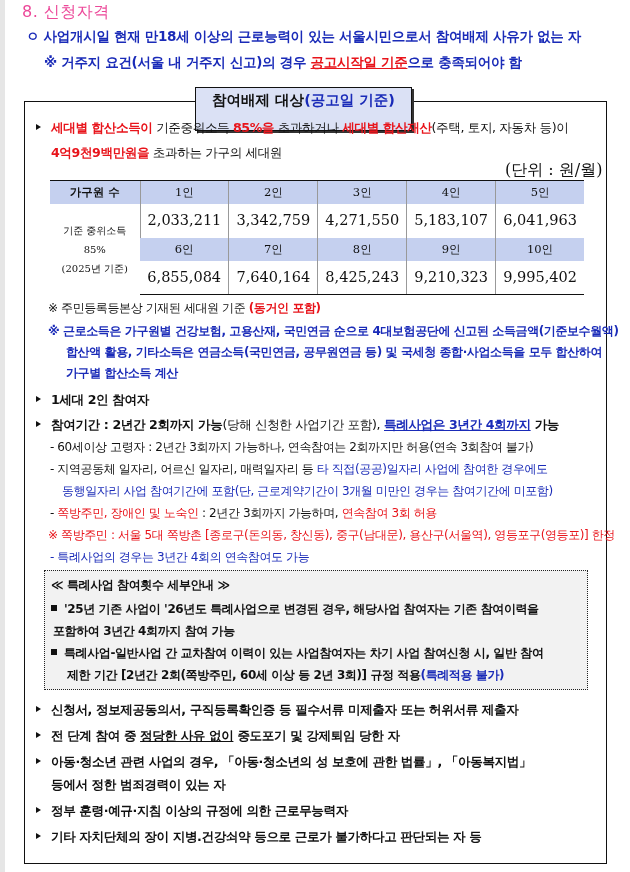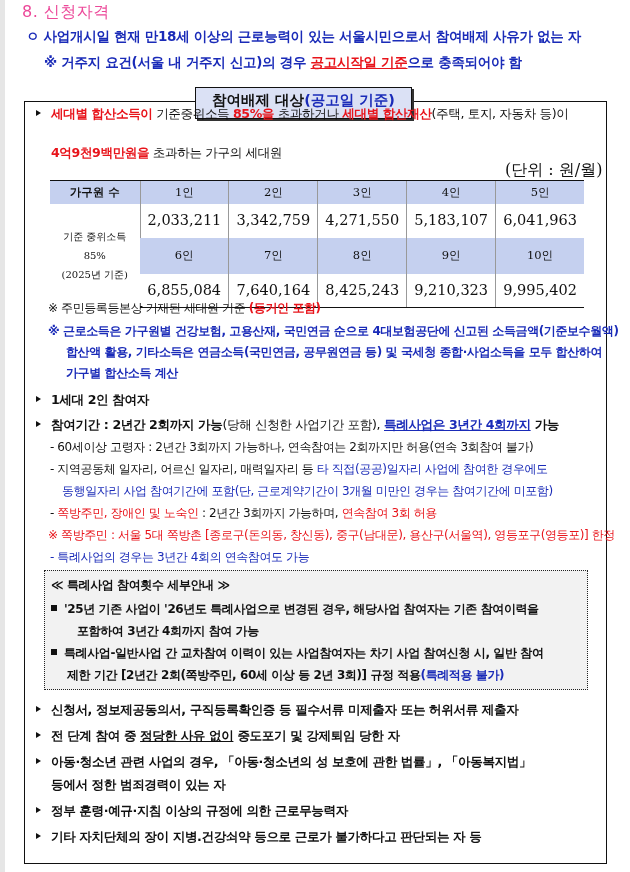--- a/index.html
+++ b/index.html
@@ -8,39 +8,39 @@
   .left-strip { position: absolute; left: 0; top: 0; width: 5px; height: 872px; background: #e6e6e6; }
 
   .sec-title { position: absolute; left: 22px; top: 2px; font-size: 16px; color: #ec4899; letter-spacing: 0.5px; }
   .line1 { position: absolute; left: 26px; top: 28px; font-size: 13.5px; font-weight: bold; color: #1a2bb8; white-space: nowrap; letter-spacing: -0.3px; }
   .line2 { position: absolute; left: 44px; top: 54px; font-size: 13.5px; font-weight: bold; color: #1a2bb8; white-space: nowrap; letter-spacing: -0.3px; }
   .red { color: #e8141b; }
   .ul { text-decoration: underline; }
   .blue { color: #1a2bb8; }
 
   .outer-box { position: absolute; left: 24px; top: 101px; width: 583px; height: 763px; border: 1.5px solid #111; }
-  .badge { position: absolute; left: 195px; top: 87px; width: 217px; height: 32px; background: #dbe1f5; border: 1.5px solid #111; box-shadow: 2px 2px 0 #333; text-align: center; line-height: 25px; font-size: 14.5px; font-weight: bold; color: #111; white-space: nowrap; }
+  .badge { position: absolute; left: 195px; top: 87px; width: 217px; height: 44px; background: #dbe1f5; border: 1.5px solid #111; box-shadow: 2px 2px 0 #333; text-align: center; line-height: 25px; font-size: 14.5px; font-weight: bold; color: #111; white-space: nowrap; }
   .badge .blue { color: #1a2bb8; }
 
   .blk { position: absolute; font-size: 12.6px; font-weight: bold; white-space: nowrap; letter-spacing: -0.4px; line-height: 24px; }
   .tri { display: inline-block; width: 0; height: 0; border-top: 3.5px solid transparent; border-bottom: 3.5px solid transparent; border-left: 5px solid #111; margin-right: 10px; vertical-align: 2px; }
   .nb { font-weight: normal; }
 
   .unit { position: absolute; left: 505px; top: 160px; font-size: 16px; color: #111; font-family: "DejaVu Serif", serif; }
 
   table.inc { position: absolute; left: 50px; top: 180px; width: 534px; border-collapse: collapse; font-family: "DejaVu Serif", "Liberation Serif", serif; }
   table.inc td { border-left: 1px solid #999; text-align: center; color: #111; }
   table.inc tr:first-child td { border-top: 1.5px solid #111; }
   table.inc tr:last-child td { border-bottom: 1.5px solid #111; }
   table.inc td:first-child { border-left: none; }
   .hd td { background: #c5d0ef; height: 23px; font-size: 11.5px; }
   .hd td.label { font-family: "DejaVu Sans", sans-serif; font-weight: bold; font-size: 11.5px; }
   .vl td { height: 34px; font-size: 14.5px; background: #fff; }
   td.rowlabel { background: #fff !important; font-size: 10px; line-height: 19px; width: 90px; vertical-align: middle; }
-  .hd2 td { background: #c5d0ef; height: 36px; font-size: 11.5px; border-top: 1px solid #fff; }
+  .hd2 td { background: #c5d0ef; height: 23px; font-size: 11.5px; border-top: 1px solid #fff; }
 
   .note { position: absolute; font-size: 12px; white-space: nowrap; letter-spacing: -0.4px; line-height: 21px; }
 
   .dotbox { position: absolute; left: 44px; top: 570px; width: 544px; height: 120px; background: #f2f2f2; border: 1px dotted #222; }
   .dotbox .t { position: absolute; left: 6px; font-size: 12px; white-space: nowrap; letter-spacing: -0.4px; font-weight: bold; }
   .sq { display: inline-block; width: 6px; height: 6px; background: #111; margin-right: 7px; vertical-align: 2px; }
 </style>
 </head>
 <body>
 
@@ -56,21 +56,21 @@
 <div class="line2">
   <span>※ 거주지 요건(서울 내 거주지 신고)의 경우 </span><span class="red ul">공고시작일 기준</span><span>으로 충족되어야 함</span>
 </div>
 
 <div class="outer-box"></div>
 
 <div class="badge">
   <span>참여배제 대상</span><span class="blue">(공고일 기준)</span>
 </div>
 
-<div class="blk nb" style="left:36px; top:102px;">
+<div class="blk nb" style="left:36px; top:116px;">
   <span class="tri"></span><span class="red" style="font-weight:bold">세대별 합산소득이</span><span> 기준중위소득 </span><span class="red" style="font-weight:bold">85%을</span><span> 초과하거나 </span><span class="red" style="font-weight:bold">세대별 합산재산</span><span>(주택, 토지, 자동차 등)</span><span>이</span>
 </div>
 <div class="blk nb" style="left:51px; top:141px;">
   <span class="red" style="font-weight:bold">4억9천9백만원을</span><span> 초과하는 가구의 세대원</span>
 </div>
 
 <div class="unit">(단위 : 원/월)</div>
 
 <table class="inc">
   <tbody>
@@ -137,21 +137,21 @@
   <span>- </span><span class="red">쪽방주민, 장애인 및 노숙인</span><span> : 2년간 3회까지 가능하며, </span><span class="red">연속참여 3회 허용</span>
 </div>
 
 <div class="note red" style="left:48px; top:525px;">※ 쪽방주민 : 서울 5대 쪽방촌 [종로구(돈의동, 창신동), 중구(남대문), 용산구(서울역), 영등포구(영등포)] 한정</div>
 
 <div class="note blue" style="left:50px; top:547px;">- 특례사업의 경우는 3년간 4회의 연속참여도 가능</div>
 
 <div class="dotbox">
   <div class="t" style="top:6px;">≪ 특례사업 참여횟수 세부안내 ≫</div>
   <div class="t" style="top:30px;"><span class="sq"></span><span>'25년 기존 사업이 '26년도 특례사업으로 변경된 경우, 해당사업 참여자는 기존 참여이력을</span></div>
-  <div class="t" style="top:52px; left:32px;">포함하여 3년간 4회까지 참여 가능</div>
+  <div class="t" style="top:52px; left:8px;">포함하여 3년간 4회까지 참여 가능</div>
   <div class="t" style="top:74px;"><span class="sq"></span><span>특례사업-일반사업 간 교차참여 이력이 있는 사업참여자는 차기 사업 참여신청 시, 일반 참여</span></div>
   <div class="t" style="top:96px; left:22px;"><span>제한 기간 [2년간 2회(쪽방주민, 60세 이상 등 2년 3회)] 규정 적용</span><span class="blue">(특례적용 불가)</span></div>
 </div>
 
 <div class="blk" style="left:36px; top:698px;">
   <span class="tri"></span><span>신청서, 정보제공동의서, 구직등록확인증 등 필수서류 미제출자 또는 허위서류 제출자</span>
 </div>
 
 <div class="blk" style="left:36px; top:724px;">
   <span class="tri"></span><span>전 단계 참여 중 </span><span class="ul">정당한 사유 없이</span><span> 중도포기 및 강제퇴임 당한 자</span>

